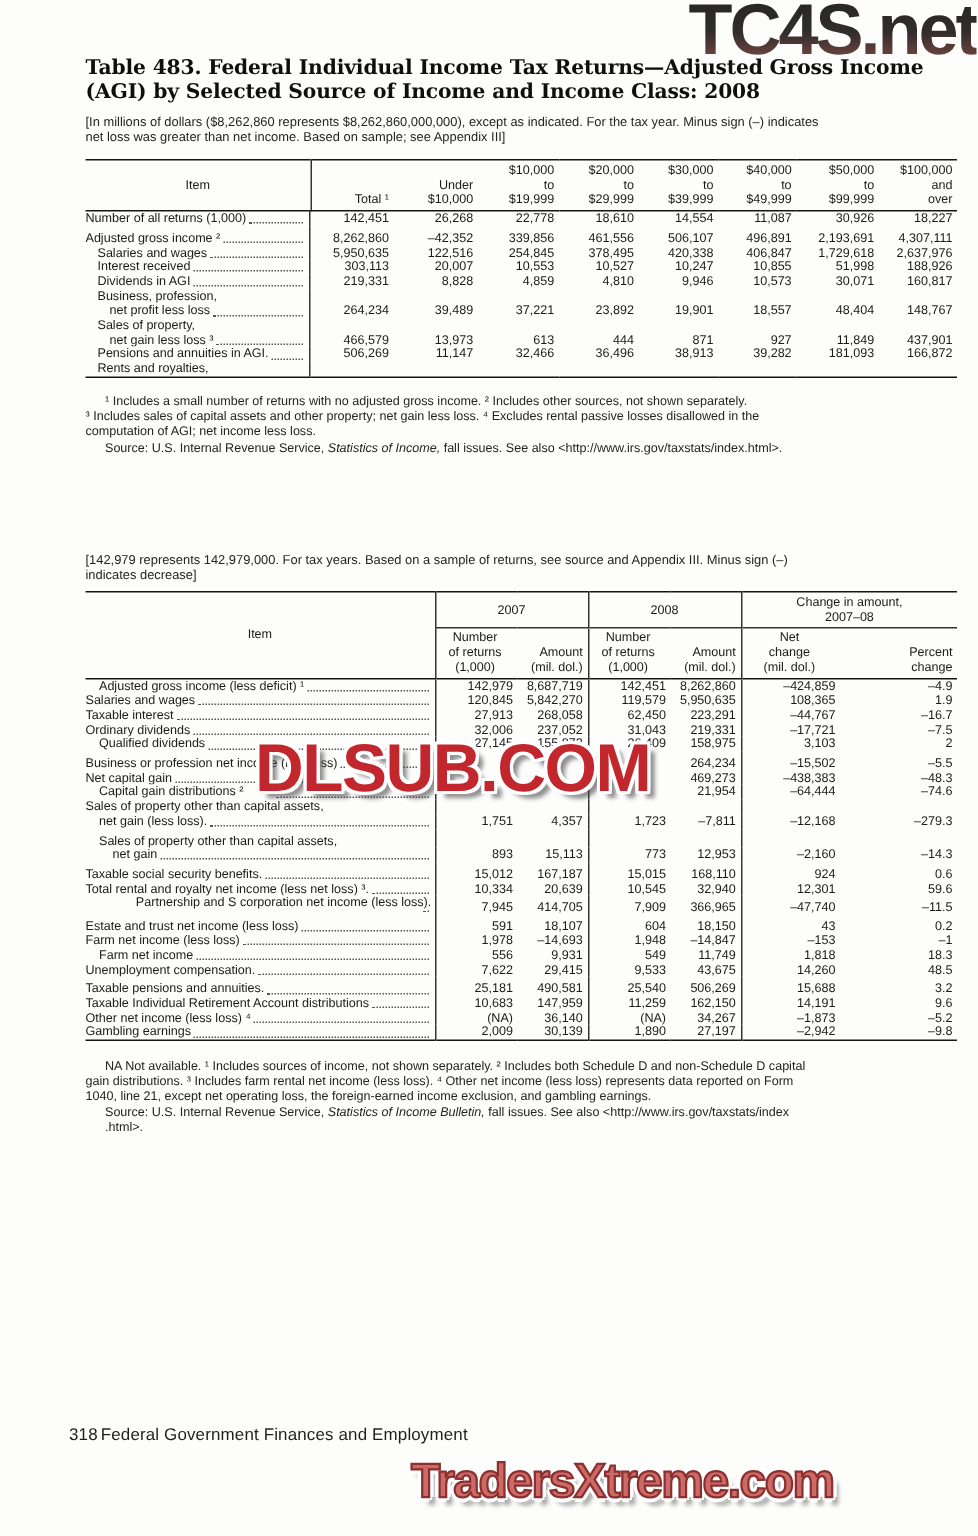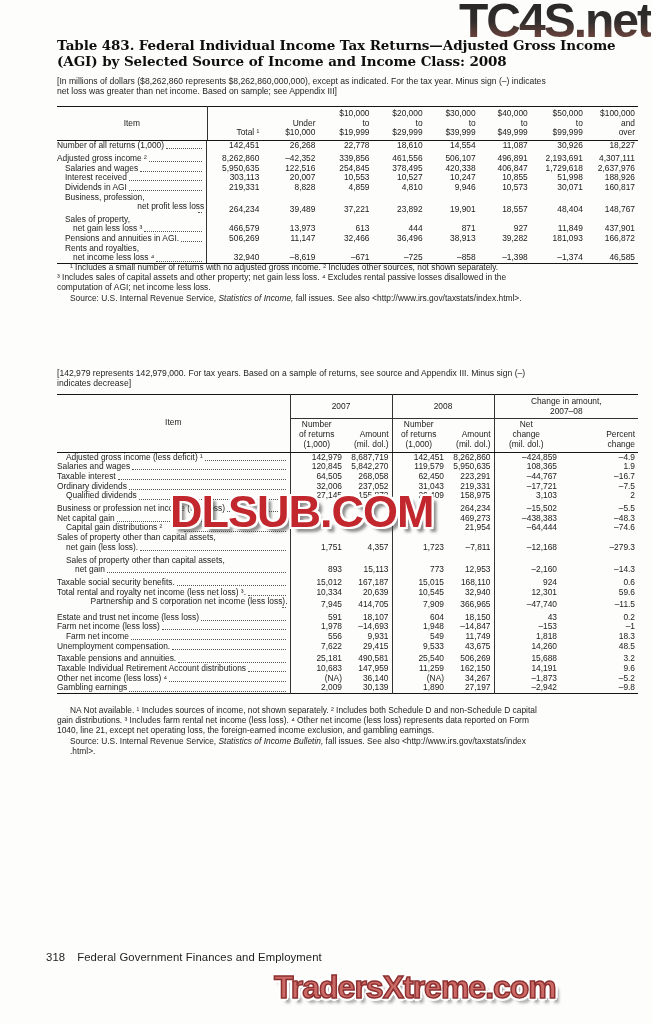--- a/index.html
+++ b/index.html
@@ -35,21 +35,21 @@
 
   
   .fn{font-size:8.4px;line-height:1.2;white-space:pre-line;color:#242424;}
   .fn-indent{text-indent:13px;}
   .src{font-size:8.4px;line-height:1.2;color:#242424;padding-left:13px;margin-top:1px;}
   .src .it{font-style:italic;}
   .src .suf{white-space:pre-line;}
 
   
   .footer-line{font-size:11.3px;color:#1e1e1e;letter-spacing:0.1px;}
-  .footer-line .pgnum{margin-right:12px;}
+  .footer-line .pgnum{margin-right:2px;}
   .census{font-size:9.3px;color:#2a2a2a;}
 
   
   .wm{position:absolute;font-weight:bold;z-index:6;pointer-events:none;}
   .wm-top{top:-7px;right:1px;font-size:48px;letter-spacing:-2px;
           font-family:"Liberation Sans",sans-serif;
           background:linear-gradient(180deg,#242424 0%,#312e2c 52%,#6e443e 82%,#8d5850 100%);
           -webkit-background-clip:text;background-clip:text;color:transparent;}
   .wm-mid{top:486px;left:170px;font-size:45px;letter-spacing:-1px;color:#c1272d;
           text-shadow:-2px 0 0 #fff,2px 0 0 #fff,0 -2px 0 #fff,0 2px 0 #fff,
@@ -188,21 +188,21 @@
             <td class="num"></td>
             <td class="num"></td>
             <td class="num"></td>
             <td class="num"></td>
             <td class="num"></td>
             <td class="num"></td>
             <td class="num"></td>
             <td class="num"></td>
           </tr>
           <tr>
-            <td class="lab vr" style="padding-left: 16px; flex-direction: column;">
+            <td class="lab vr" style="padding-left: 16px;">
               <span class="lt">net profit less loss</span>
               <span class="leader"></span>
             </td>
             <td class="num">264,234</td>
             <td class="num">39,489</td>
             <td class="num">37,221</td>
             <td class="num">23,892</td>
             <td class="num">19,901</td>
             <td class="num">18,557</td>
             <td class="num">48,404</td>
@@ -254,34 +254,20 @@
               <span class="lt">Rents and royalties,</span>
             </td>
             <td class="num"></td>
             <td class="num"></td>
             <td class="num"></td>
             <td class="num"></td>
             <td class="num"></td>
             <td class="num"></td>
             <td class="num"></td>
             <td class="num"></td>
-          </tr>
-          <tr>
-            <td class="lab vr" style="padding-left: 16px;">
-              <span class="lt">net income less loss ⁴</span>
-              <span class="leader"></span>
-            </td>
-            <td class="num">32,940</td>
-            <td class="num">–8,619</td>
-            <td class="num">–671</td>
-            <td class="num">–725</td>
-            <td class="num">–858</td>
-            <td class="num">–1,398</td>
-            <td class="num">–1,374</td>
-            <td class="num">46,585</td>
           </tr>
         </tbody>
     </table>
   </div>
 
   <div class="abs" style="left:57px;top:262px;width:580px;">
     <div class="fn fn-indent">¹ Includes a small number of returns with no adjusted gross income. ² Includes other sources, not shown separately.
 ³ Includes sales of capital assets and other property; net gain less loss. ⁴ Excludes rental passive losses disallowed in the
 computation of AGI; net income less loss.</div>
     <div class="src">
@@ -352,21 +338,21 @@
             <td class="num bl">119,579</td>
             <td class="num">5,950,635</td>
             <td class="num bl">108,365</td>
             <td class="num">1.9</td>
           </tr>
           <tr>
             <td class="lab" style="padding-left: 0px;">
               <span class="lt">Taxable interest</span>
               <span class="leader"></span>
             </td>
-            <td class="num bl">64,505</td>
+            <td class="num bl">27,913</td>
             <td class="num">268,058</td>
             <td class="num bl">62,450</td>
             <td class="num">223,291</td>
             <td class="num bl">–44,767</td>
             <td class="num">–16.7</td>
           </tr>
           <tr>
             <td class="lab" style="padding-left: 0px;">
               <span class="lt">Ordinary dividends</span>
               <span class="leader"></span>

